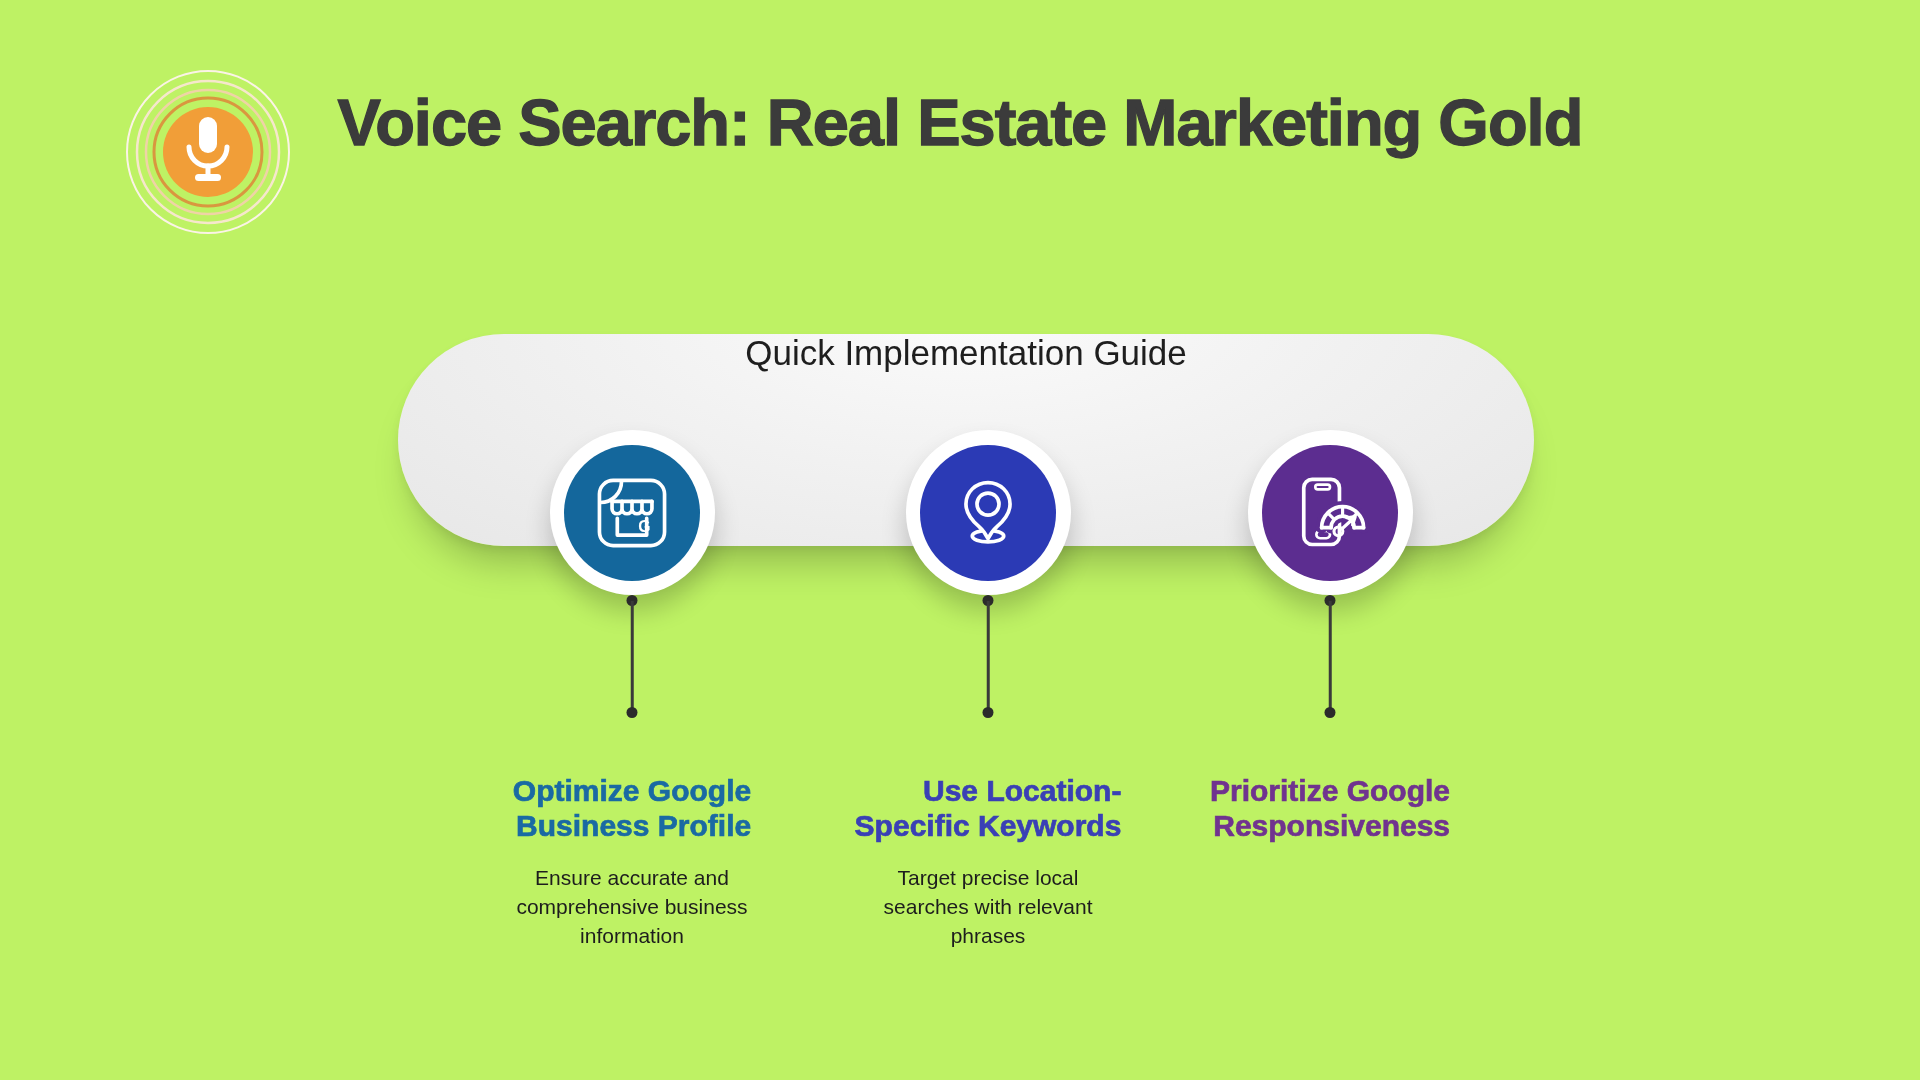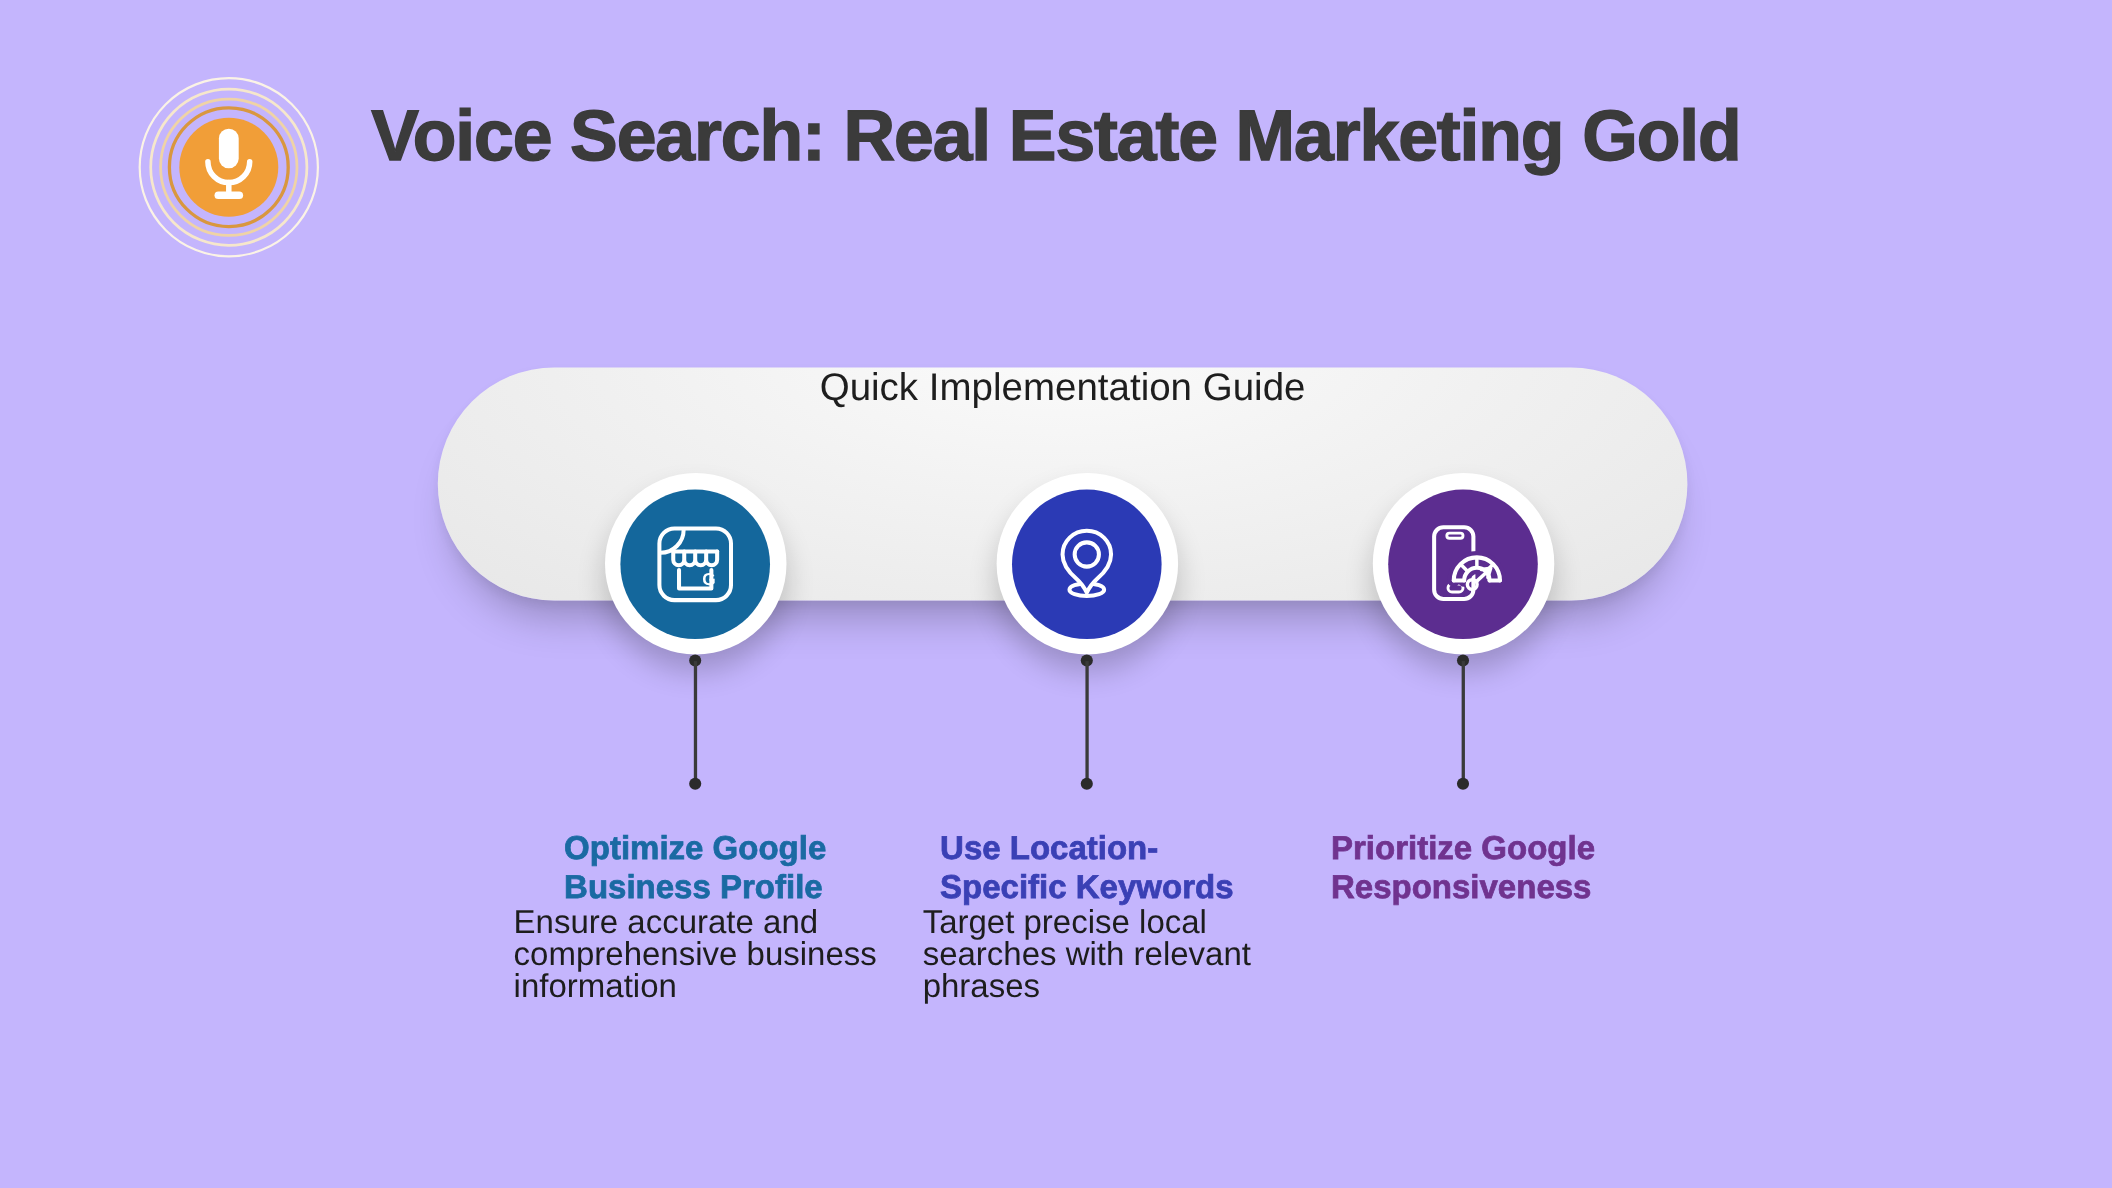--- a/index.html
+++ b/index.html
@@ -1,17 +1,17 @@
 <!DOCTYPE html>
 <html><head>
 <meta charset="utf-8">
 <style>
   html,body{margin:0;padding:0;background:#ffffff;}
   #canvas{
-    position:relative;width:1920px;height:1080px;background:#c4b5fd;
+    position:relative;width:1920px;height:1080px;background:#bef264;
     font-family:"Liberation Sans",sans-serif;overflow:hidden;
   }
   
   .logo{position:absolute;left:116px;top:60px;width:184px;height:184px;}
   .page-title{
     position:absolute;left:0;right:0;top:86px;text-align:center;
     font-size:65px;font-weight:800;color:#3B3B3B;letter-spacing:-1px;
     -webkit-text-stroke:1.3px #3B3B3B;line-height:74px;
   }
   
@@ -48,25 +48,25 @@
   .connector .line{
     position:absolute;left:50%;top:6px;bottom:6px;width:2.5px;
     transform:translateX(-50%);background:#3A3A3A;
   }
   .connector .dot{
     position:absolute;left:50%;transform:translateX(-50%);
     width:11px;height:11px;border-radius:50%;background:#2B2B2B;
   }
   .connector .dot.top{top:0;} .connector .dot.bottom{bottom:0;}
   .step-heading{
-    margin-top:36px;text-align:left;font-size:30px;font-weight:800;
+    margin-top:55px;text-align:right;font-size:30px;font-weight:800;
     line-height:35px;white-space:pre-line;-webkit-text-stroke:0.7px;
   }
   .step-body{
-    margin-top:0;font-size:30px;font-weight:400;
+    margin-top:20px;text-align:center;font-size:21px;font-weight:400;
     color:#1D1D1D;line-height:29px;white-space:pre-line;
   }
 </style>
 </head>
 <body>
 
 <div id="canvas">
 
   <div class="logo">
     <svg width="184" height="184" viewBox="0 0 184 184">

